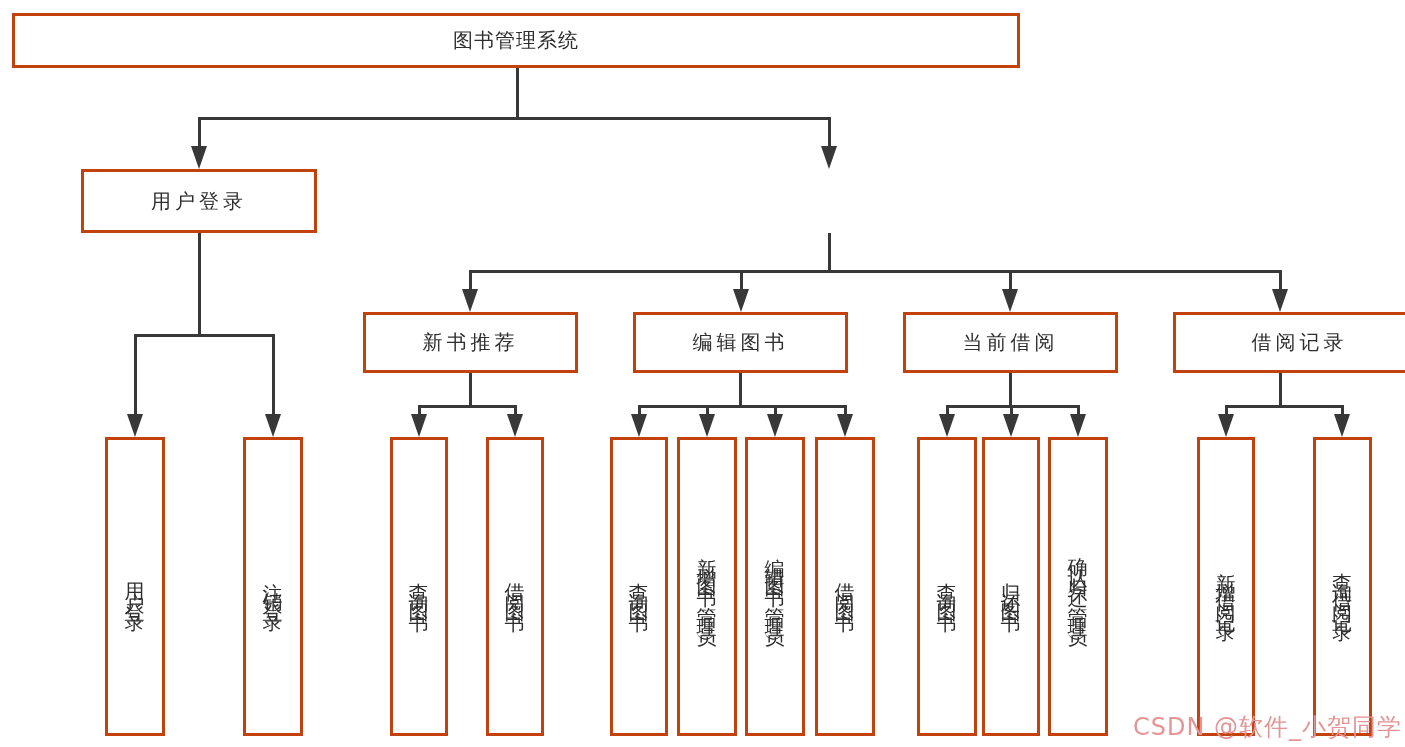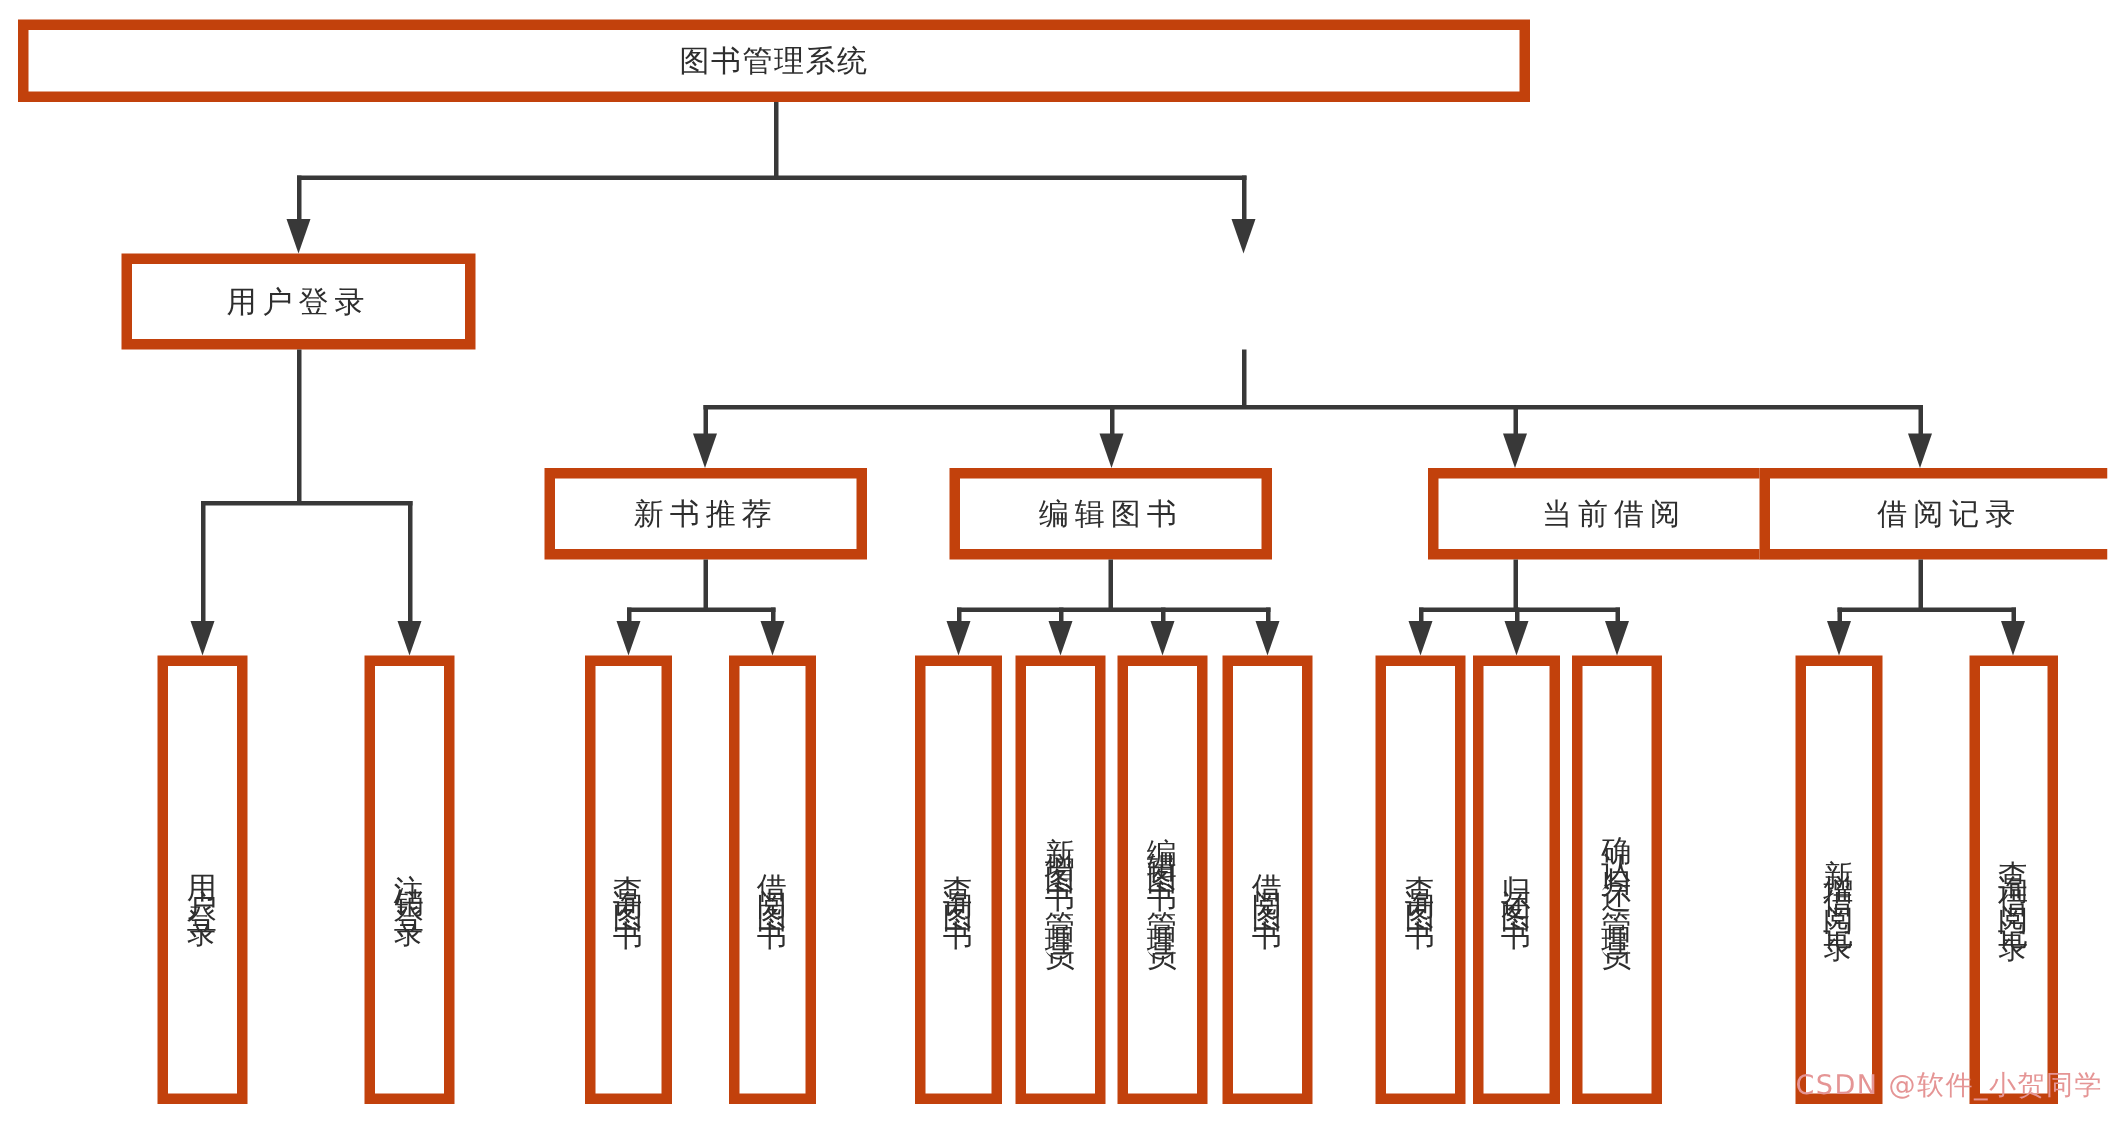--- a/index.html
+++ b/index.html
@@ -8,21 +8,21 @@
     width: 1405px;
     height: 747px;
     background: #ffffff;
     font-family: "DejaVu Sans", "Liberation Sans", sans-serif;
     color: #2e2e2e;
     overflow: hidden;
   }
   .box {
     position: absolute;
     box-sizing: border-box;
-    border: 7px solid #c2410c;
+    border: 3px solid #c2410c;
     background: #ffffff;
     display: flex;
     align-items: center;
     justify-content: center;
     text-align: center;
   }
   .hbox  { font-size: 20px; letter-spacing: 4px; }
   .rootbox { font-size: 20px; letter-spacing: 1px; }
   .vbox {
     font-size: 20px;
@@ -37,39 +37,39 @@
     position: absolute;
     width: 0; height: 0;
     border-left: 8px solid transparent;
     border-right: 8px solid transparent;
     border-top: 23px solid #383838;
   }
   .wm {
     position: absolute;
     top: 711px;
     right: 3px;
-    font-size: 18px;
+    font-size: 24px;
     letter-spacing: 1px;
     color: #e59595;
     white-space: nowrap;
     z-index: 5;
   }
 </style>
 </head>
 <body>
 
 <div class="canvas">
 
   <div class="box rootbox" style="left:12px;top:13px;width:1008px;height:55px">图书管理系统</div>
 
   <div class="box hbox" style="left:81px;top:169px;width:236px;height:64px">用户登录</div>
 
   <div class="box hbox" style="left:363px;top:312px;width:215px;height:61px">新书推荐</div>
   <div class="box hbox" style="left:633px;top:312px;width:215px;height:61px">编辑图书</div>
-  <div class="box hbox" style="left:952px;top:312px;width:248px;height:61px">当前借阅</div>
+  <div class="box hbox" style="left:903px;top:312px;width:215px;height:61px">当前借阅</div>
   <div class="box hbox" style="left:1173px;top:312px;width:253px;height:61px">借阅记录</div>
 
   <div class="box vbox" style="left:105px;top:437px;width:60px;height:299px">用户登录</div>
   <div class="box vbox" style="left:243px;top:437px;width:60px;height:299px">注销登录</div>
 
   <div class="box vbox" style="left:390px;top:437px;width:58px;height:299px">查询图书</div>
   <div class="box vbox" style="left:486px;top:437px;width:58px;height:299px">借阅图书</div>
 
   <div class="box vbox" style="left:610px;top:437px;width:58px;height:299px">查询图书</div>
   <div class="box vbox" style="left:677px;top:437px;width:60px;height:299px">新增图书（管理员）</div>

